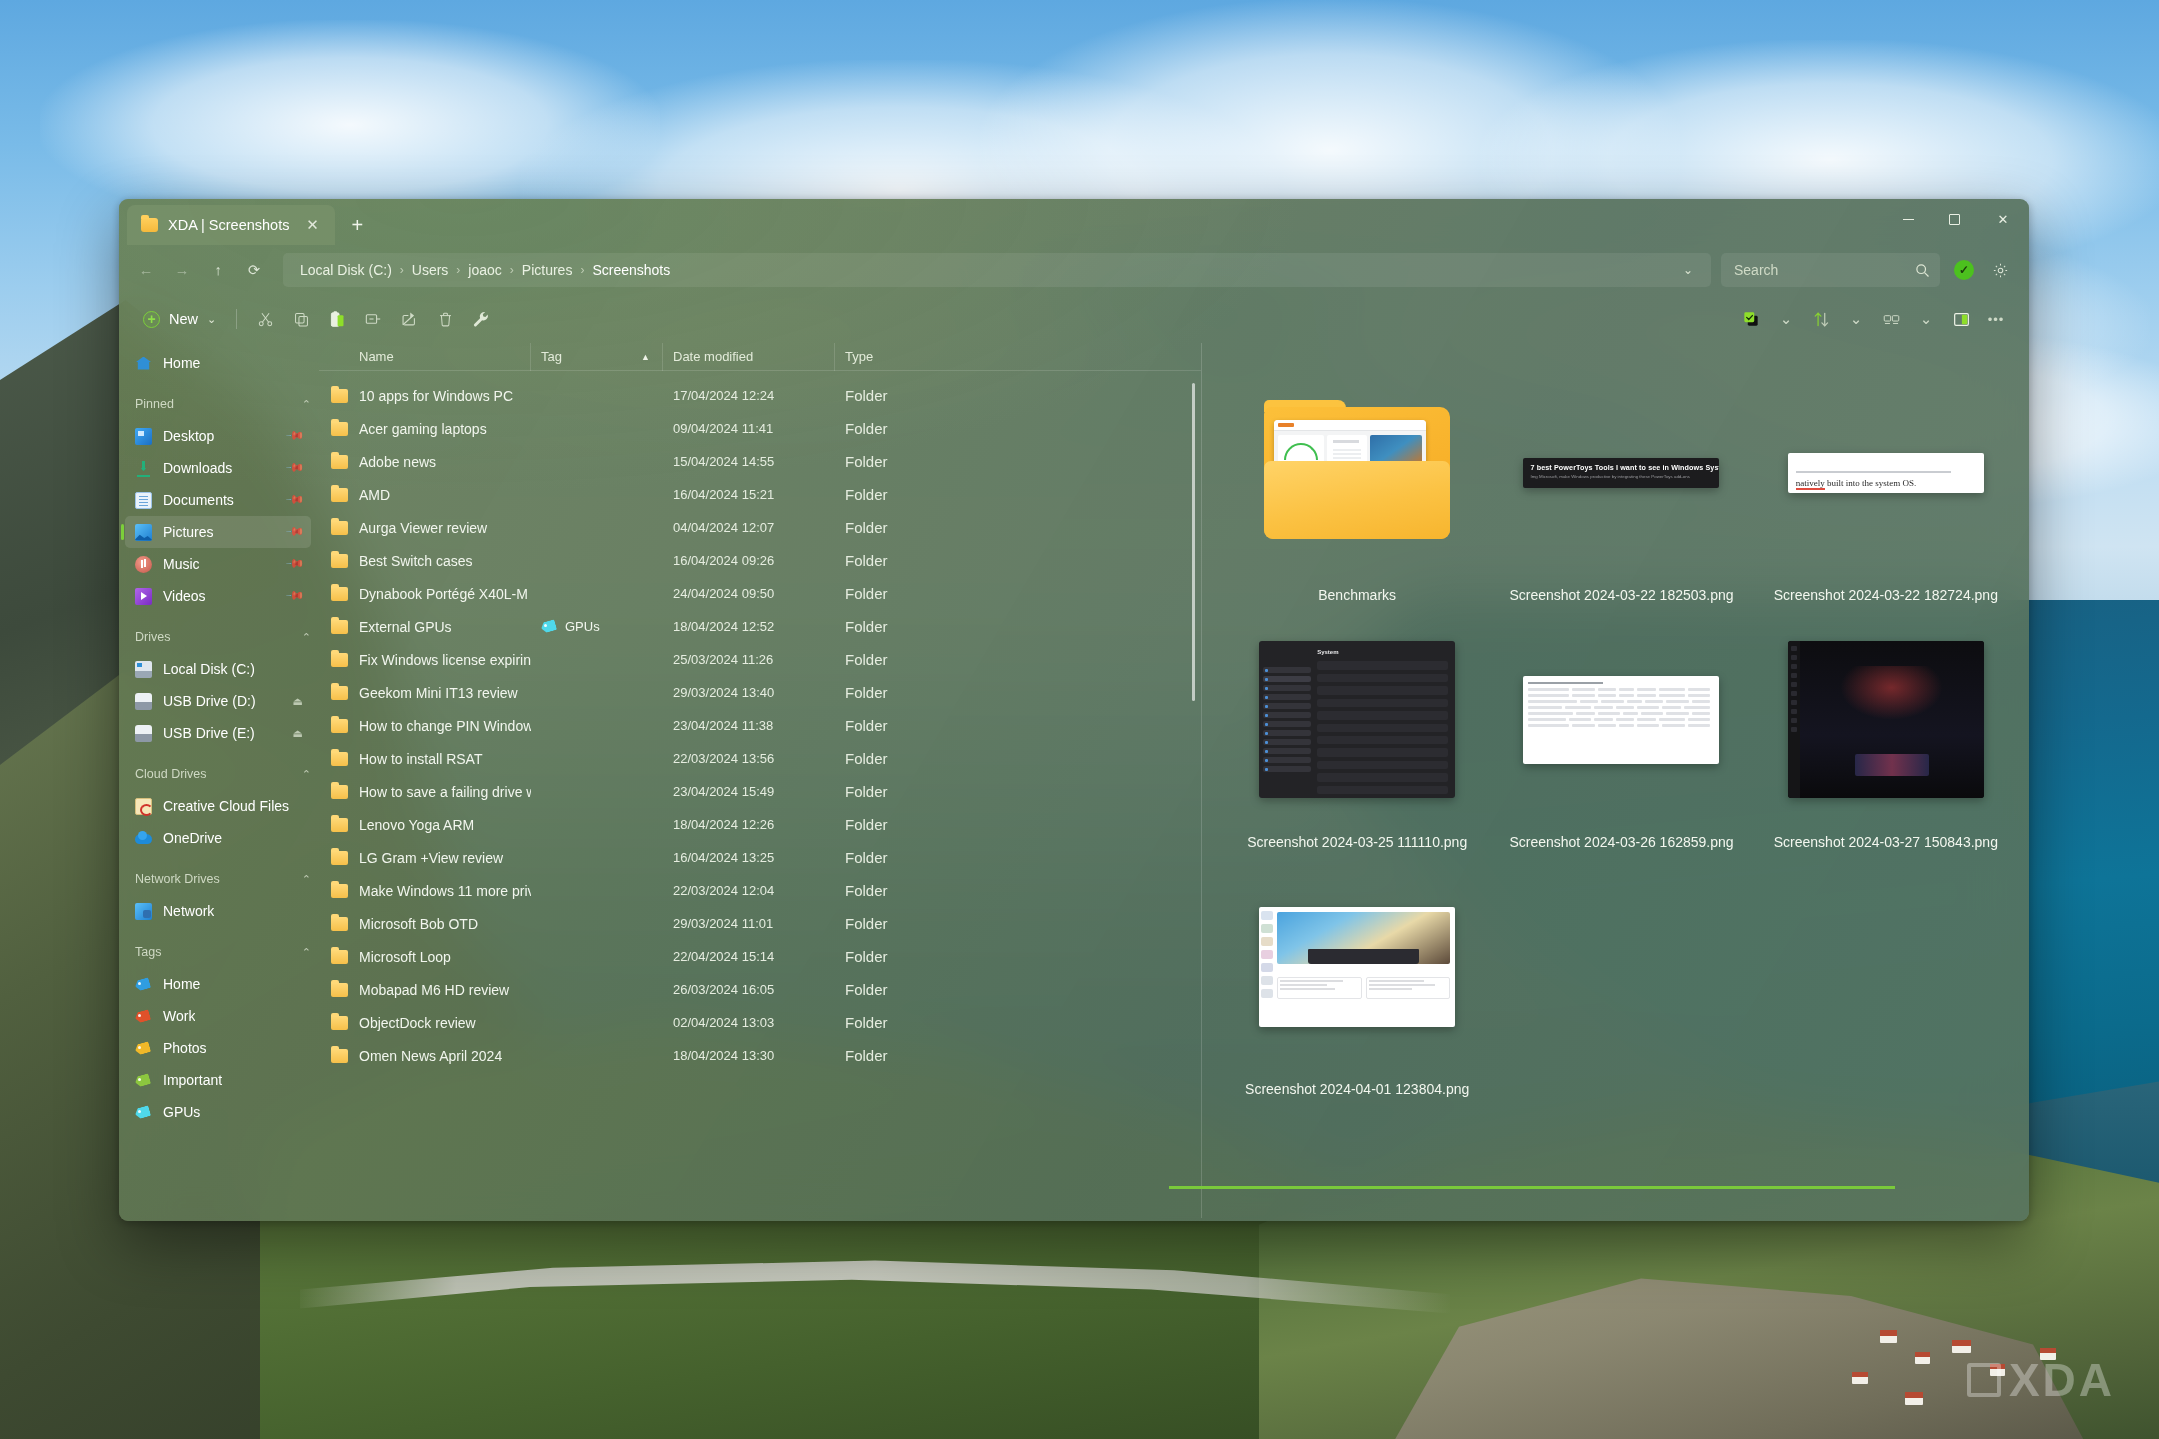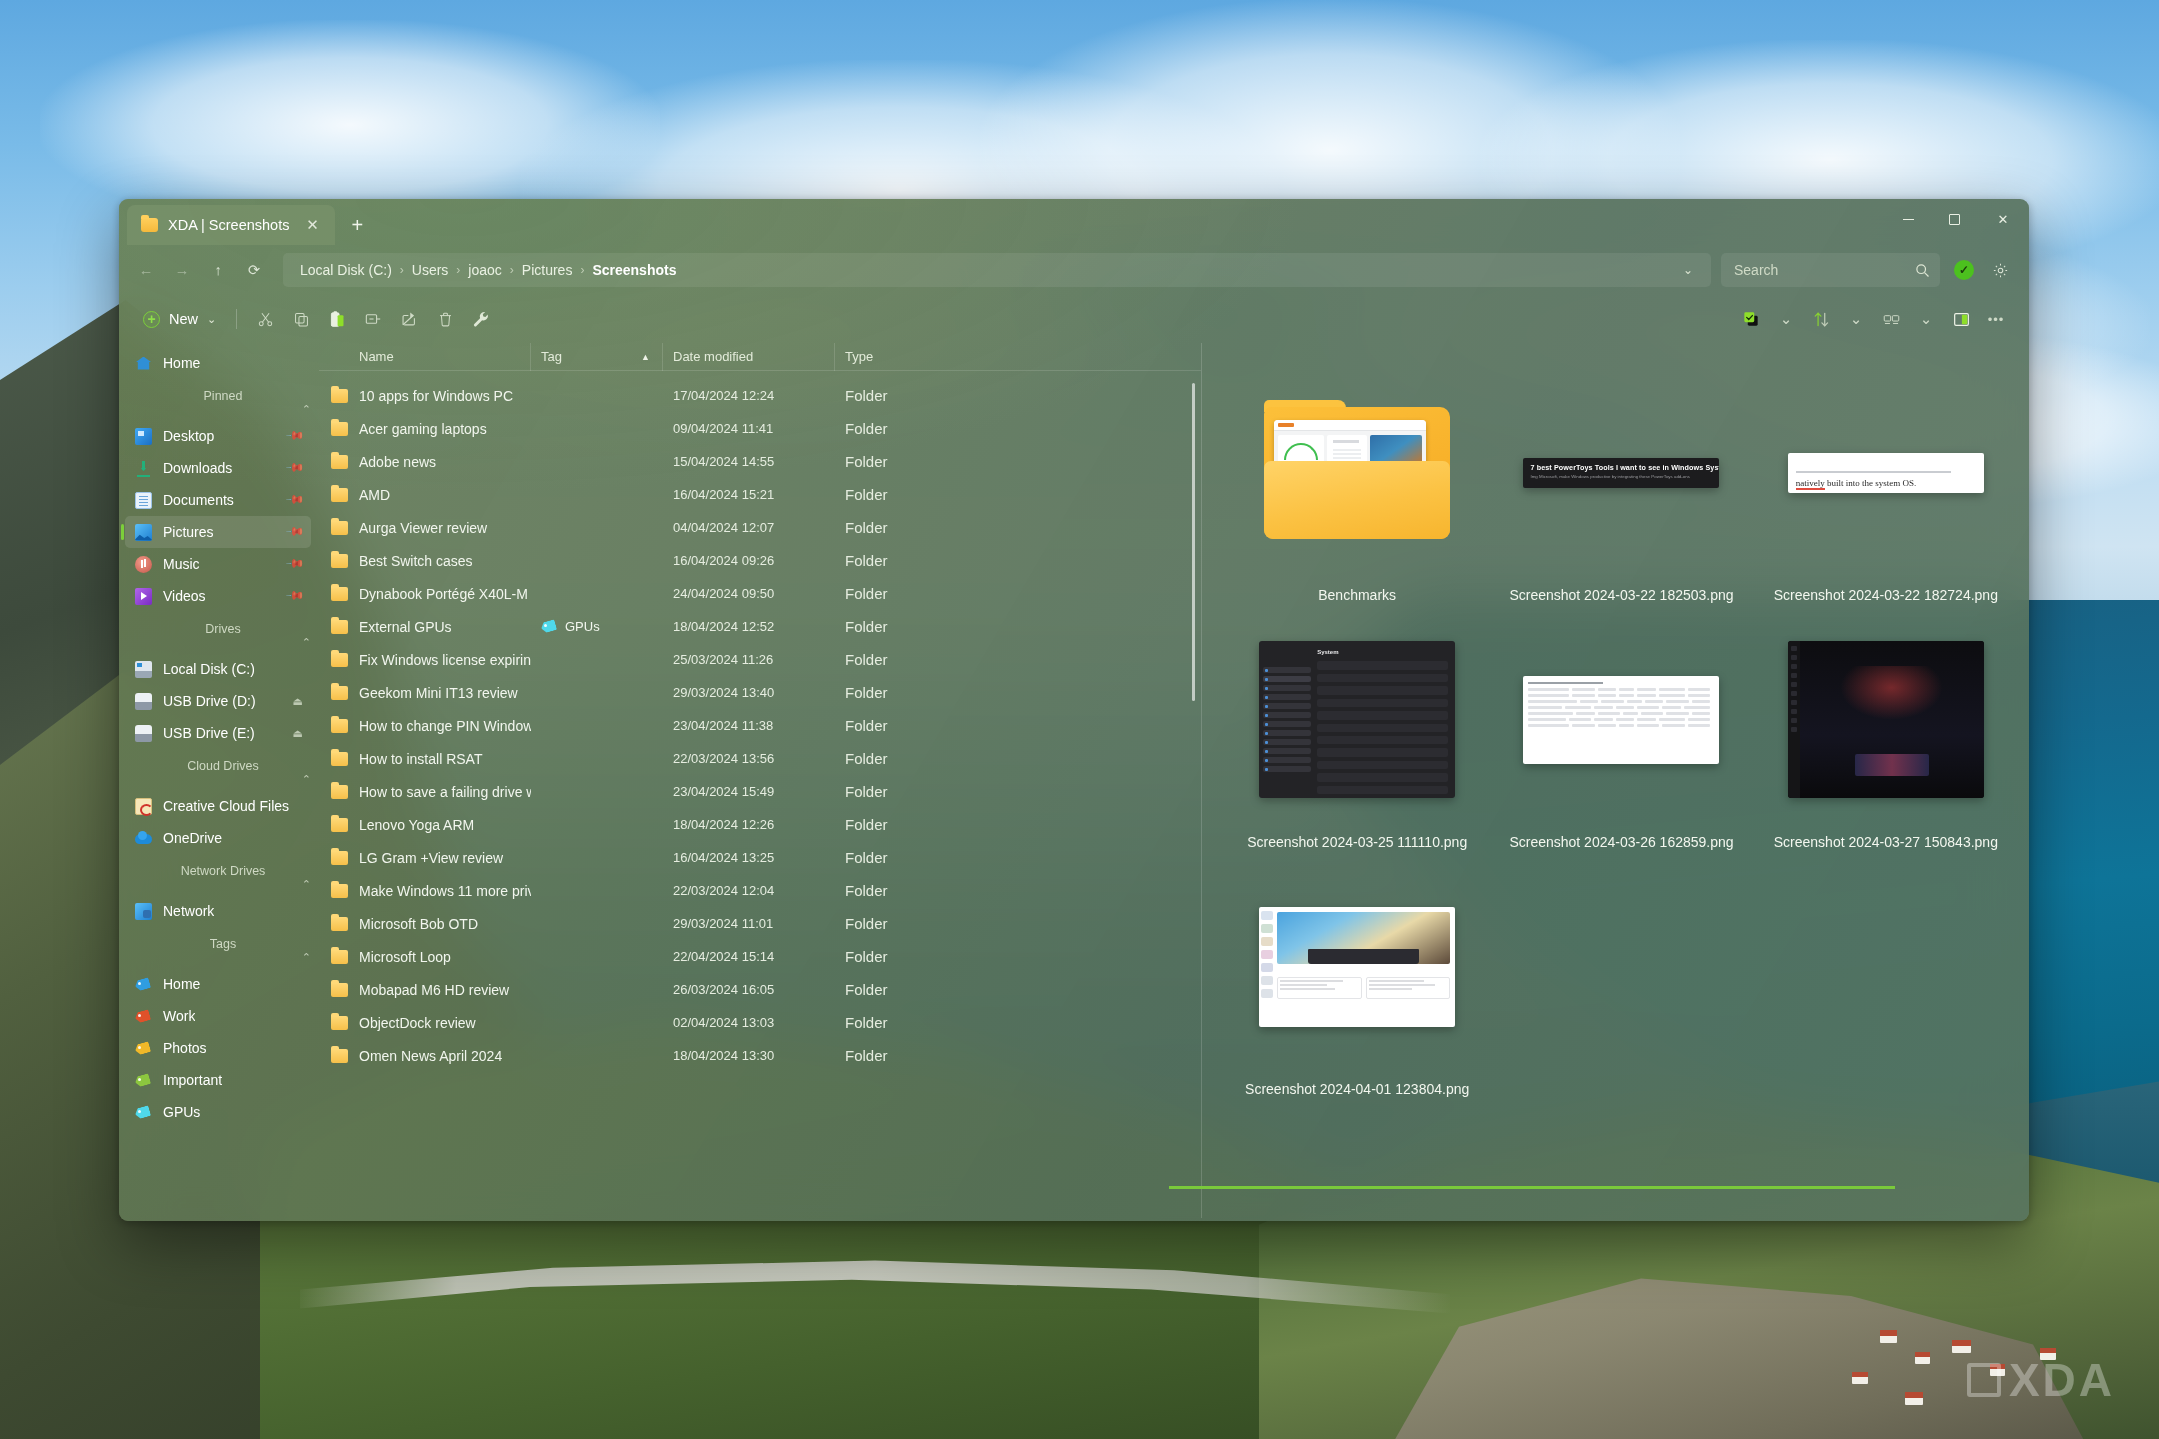--- a/index.html
+++ b/index.html
@@ -177,21 +177,21 @@
   .navbtn.dim { opacity: .45; }
   .crumbbar {
     flex: 1 1 auto; height: 34px; margin-left: 10px;
     background: rgba(255,255,255,0.075);
     border-radius: 5px;
     display: flex; align-items: center;
     padding: 0 8px 0 12px;
     gap: 2px; min-width: 0;
   }
   .crumb { font-size: 14px; color:#eaf1e3; padding: 2px 5px; border-radius:3px; white-space:nowrap; }
-  .crumb.last { color:#ffffff; font-weight:700; }
+  .crumb.last { color:#ffffff; font-weight:400; }
   .crumb-sep { color:#cfdac4; opacity:.8; font-size:12px; padding:0 1px; }
   .crumb-caret { margin-left:auto; padding:0 10px; color:#dbe4d2; font-size:12px; }
   .searchbox {
     flex: 0 0 198px; height: 34px; margin-left: 8px;
     background: rgba(255,255,255,0.075);
     border-radius: 5px;
     display:flex; align-items:center;
     padding: 0 10px 0 13px;
   }
   .searchbox input {
@@ -261,21 +261,21 @@
   }
   .nav-label { white-space:nowrap; overflow:hidden; text-overflow:ellipsis;text-align:right; }
   .pin {
     margin-left:auto; font-size:12px; color:#d4ddca; opacity:.75;
     transform: rotate(45deg);
   }
   .eject { margin-left:auto; font-size:11px; color:#d4ddca; opacity:.8; }
   .group-hdr {
     display:flex; align-items:center;
     height: 30px; margin: 10px 8px 1px 16px;
-    font-size: 12.5px; color: #cfd9c4; flex-direction: column;
+    font-size: 12.5px; color: #cfd9c4;
   }
   .group-hdr .chev { margin-left:auto; font-size:11px; opacity:.85; }
 
   
   .ic { width:17px; height:17px; flex:0 0 17px; position:relative; }
   .ic-home::before {
     content:""; position:absolute; left:1px; top:2px; width:15px; height:13px;
     background:#2f8fd6;
     clip-path: polygon(50% 0%, 100% 42%, 88% 42%, 88% 100%, 12% 100%, 12% 42%, 0% 42%);
   }

